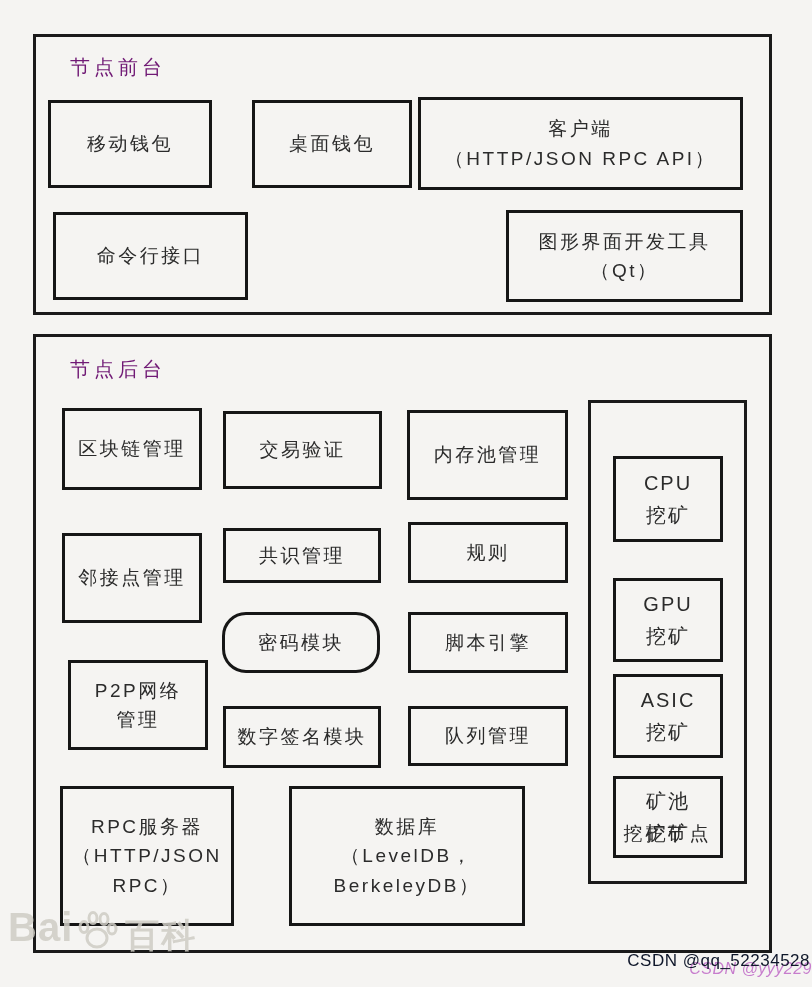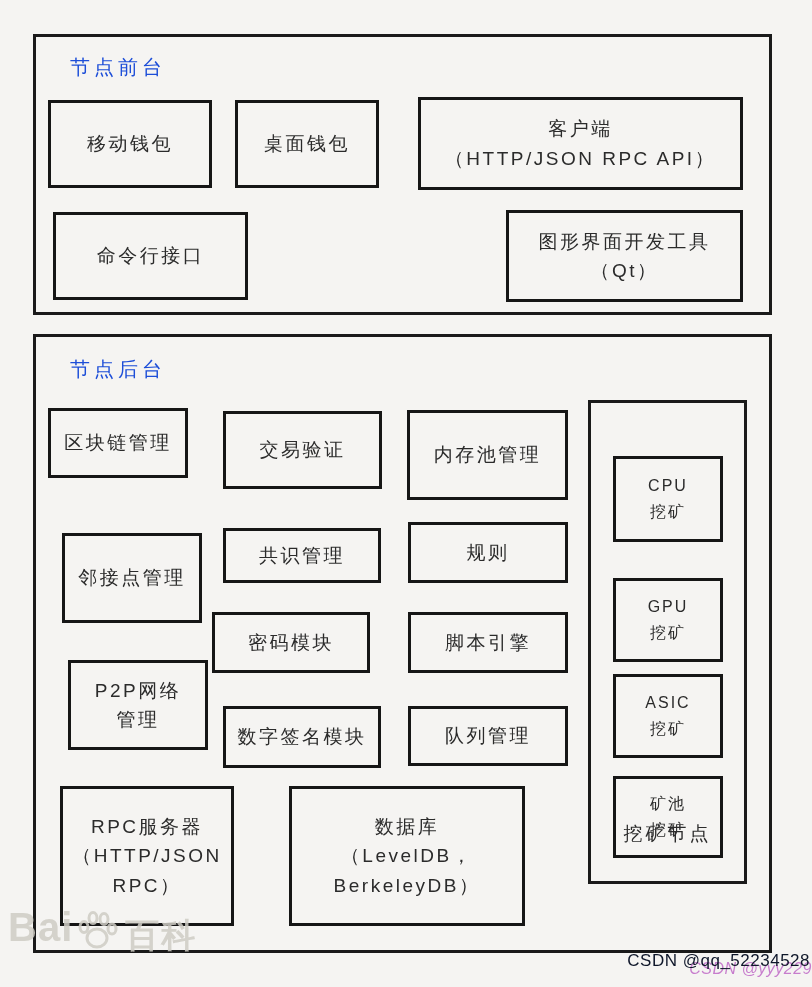--- a/index.html
+++ b/index.html
@@ -14,21 +14,21 @@
   .frame{
     position:absolute;
     border:3px solid #1a1a1a;
     box-sizing:border-box;
     background:transparent;
   }
   .frame-label{
     position:absolute;
     font-size:20px;
     letter-spacing:4px;
-    color:#1d4ed8;
+    color:#701a75;
     white-space:nowrap;
   }
   .box{
     position:absolute;
     border:3px solid #161616;
     box-sizing:border-box;
     display:flex;
     flex-direction:column;
     align-items:center;
     justify-content:center;
@@ -47,49 +47,49 @@
     width:100%;
     text-align:center;
     font-size:19px;
     letter-spacing:3px;
     color:#2b2b2b;
   }
   
   #frame-frontend{left:33px;top:34px;width:739px;height:281px;}
   #label-frontend{left:70px;top:54px;}
   #box-mobile-wallet{left:48px;top:100px;width:164px;height:88px;}
-  #box-desktop-wallet{left:235px;top:100px;width:144px;height:88px;}
+  #box-desktop-wallet{left:252px;top:100px;width:160px;height:88px;}
   #box-client{left:418px;top:97px;width:325px;height:93px;}
   #box-cli{left:53px;top:212px;width:195px;height:88px;}
   #box-browser{left:295px;top:212px;width:160px;height:88px;}
   #box-gui-tool{left:506px;top:210px;width:237px;height:92px;}
   
   #frame-backend{left:33px;top:334px;width:739px;height:619px;}
   #label-backend{left:70px;top:356px;}
-  #box-blockchain{left:48px;top:408px;width:140px;height:70px;}
+  #box-blockchain{left:62px;top:408px;width:140px;height:82px;}
   #box-tx-verify{left:223px;top:411px;width:159px;height:78px;}
   #box-mempool{left:407px;top:410px;width:161px;height:90px;}
   #box-neighbor{left:62px;top:533px;width:140px;height:90px;}
   #box-consensus{left:223px;top:528px;width:158px;height:55px;}
   #box-rules{left:408px;top:522px;width:160px;height:61px;}
-  #box-crypto{left:212px;top:612px;width:158px;height:61px;}
+  #box-crypto{left:222px;top:612px;width:158px;height:61px;border-radius:24px;}
   #box-script-engine{left:408px;top:612px;width:160px;height:61px;}
   #box-p2p{left:62px;top:660px;width:140px;height:90px;margin-left:6px;}
   #box-digital-sig{left:223px;top:706px;width:158px;height:62px;}
   #box-queue{left:408px;top:706px;width:160px;height:60px;}
   #box-rpc-server{left:60px;top:786px;width:174px;height:140px;}
   #box-database{left:289px;top:786px;width:236px;height:140px;}
   
   #frame-mining{left:588px;top:400px;width:159px;height:484px;}
   #label-mining{top:418px;}
   #box-cpu-mining{left:613px;top:456px;width:110px;height:86px;}
   #box-gpu-mining{left:613px;top:578px;width:110px;height:84px;}
   #box-asic-mining{left:613px;top:674px;width:110px;height:84px;}
   #box-pool-mining{left:613px;top:776px;width:110px;height:82px;}
-  .mining-box .l{font-size:16px;letter-spacing:2px;line-height:1.6;text-align:right;}
+  .mining-box .l{font-size:20px;letter-spacing:2px;line-height:1.6;text-align:right;}
   
   #wm-baidu{
     position:absolute;left:8px;top:896px;
     display:flex;align-items:center;
     color:#cfcdc5;
     font-weight:bold;
     opacity:.85;
     pointer-events:none;
   }
   #wm-baidu .wm-latin{font-size:40px;letter-spacing:1px;}

